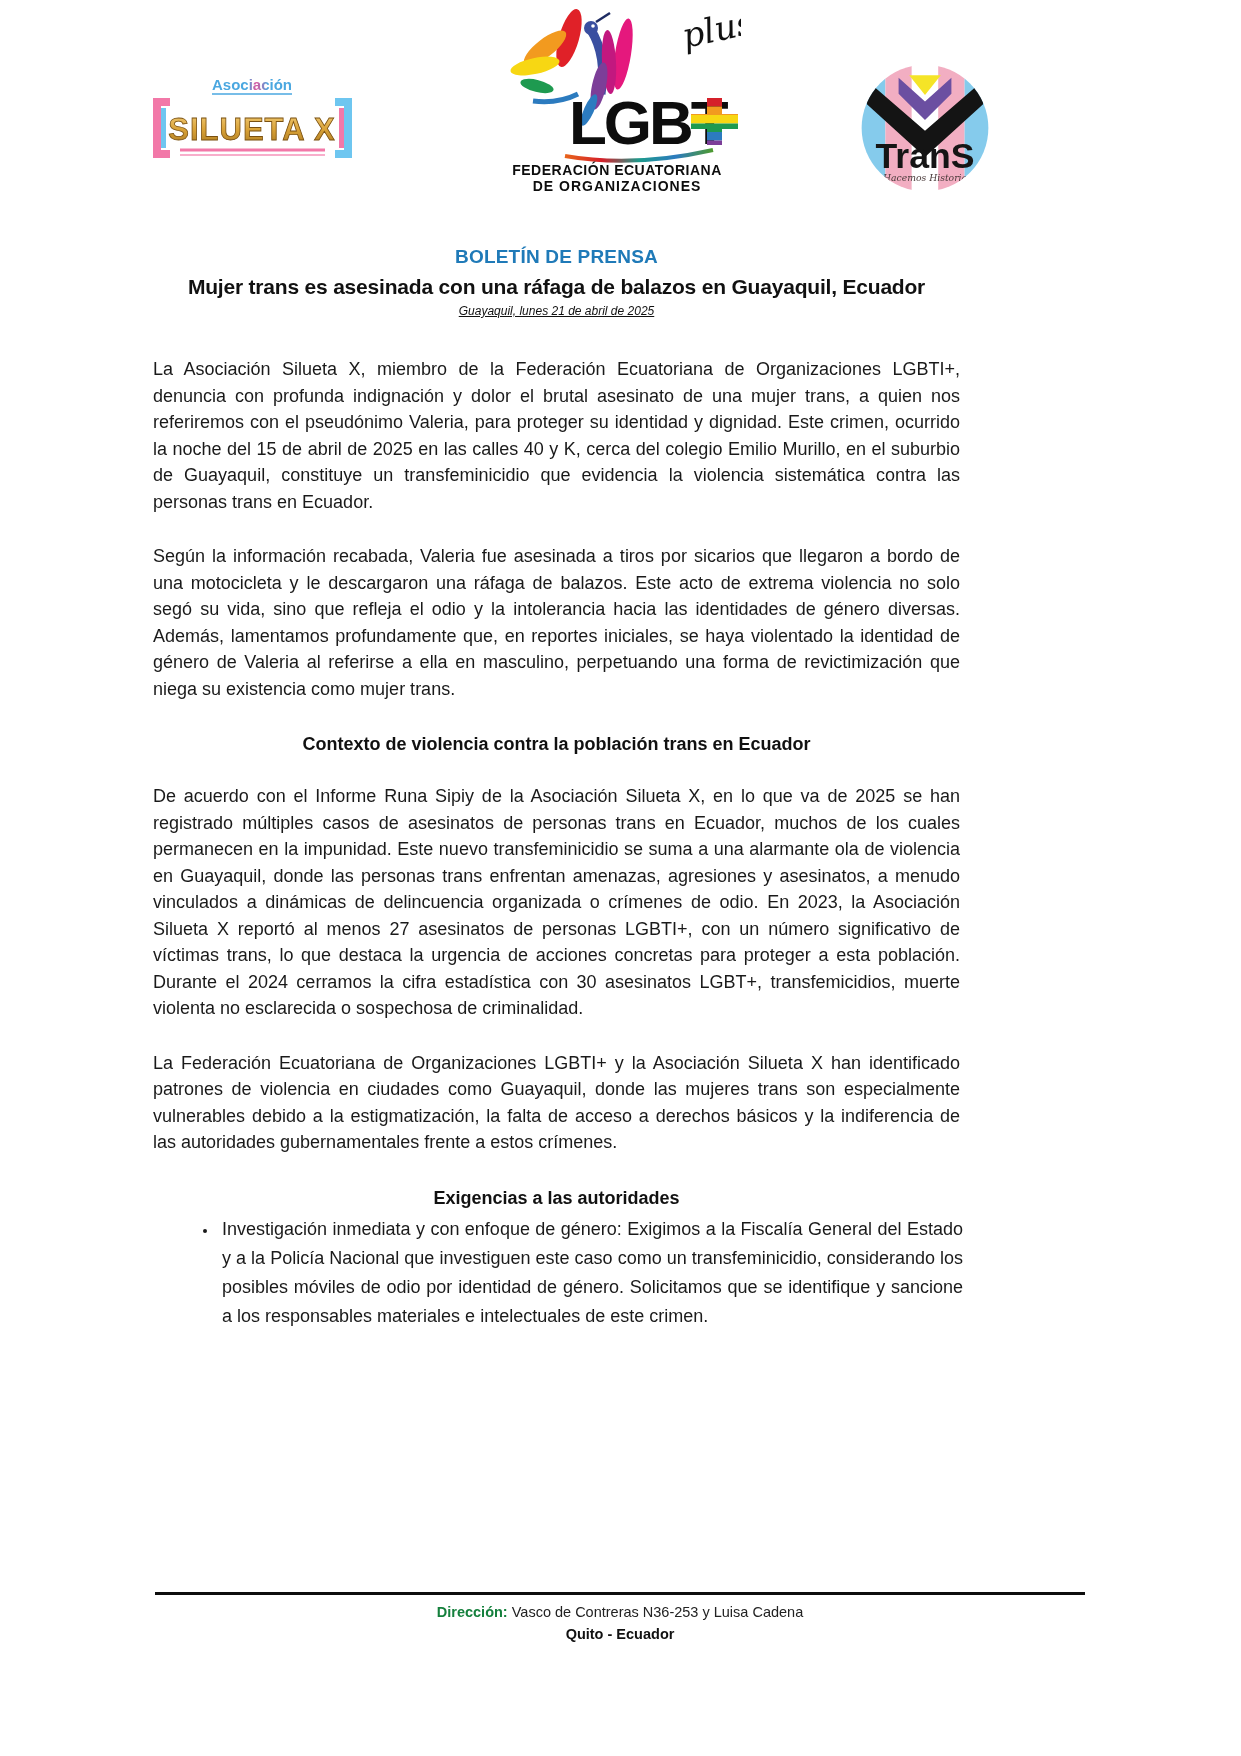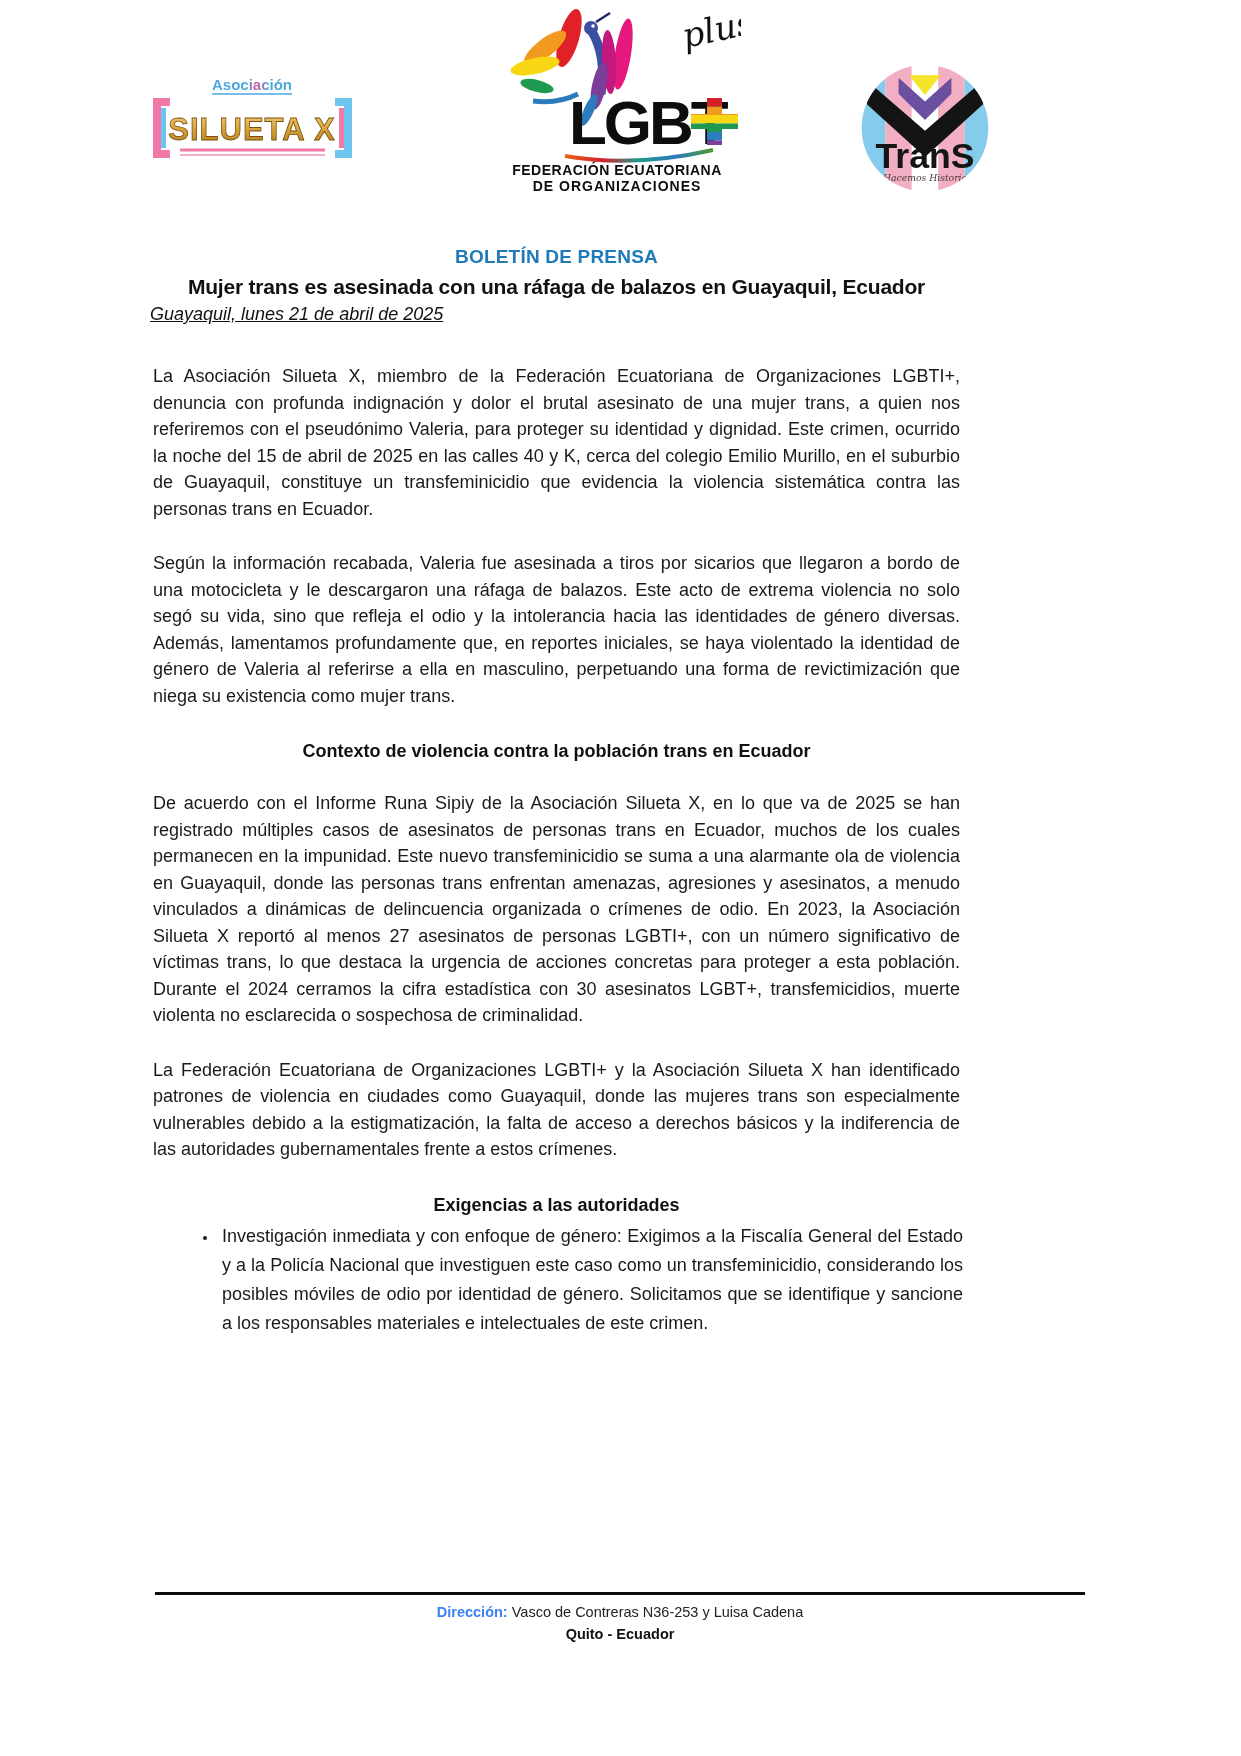--- a/index.html
+++ b/index.html
@@ -28,21 +28,21 @@
   .doc{margin:0 278px 0 150px;}
   .bulletin-label{
     margin-top:50px;text-align:center;font-weight:bold;font-size:19px;
     color:var(--accent-blue);letter-spacing:.2px;
   }
   .doc-title{
     margin-top:7px;text-align:center;font-weight:bold;font-size:21px;
     color:#111;letter-spacing:-.2px;
   }
   .dateline{
-    margin-top:5px;text-align:left;font-style:italic;font-size:18px;
+    margin-top:5px;text-align:center;font-style:italic;font-size:12px;
     text-decoration:underline;color:#111;
   }
   .para{
     margin:3px;margin-top:28px;font-size:18px;line-height:26.5px;
     text-align:justify;color:var(--text);
   }
   .para.first{margin-top:38px;}
   .sec-heading{
     margin-top:32px;font-size:18px;font-weight:bold;color:#111;text-align:center;
   }
@@ -54,21 +54,21 @@
     padding-left:4px;
   }
   ul.demands li::marker{font-size:14px;}
 
   
   .footer{
     position:absolute;left:155px;top:1592px;width:930px;
     border-top:3px solid #0d0d0d;padding-top:6px;
     text-align:center;font-size:14.5px;line-height:22px;color:#222;
   }
-  .footer b{color:#3b82f6;}
+  .footer b{color:#15803d;}
   .footer a{color:var(--link-blue);}
   a.email-link-1{text-decoration:underline;}
   a.email-link-2{text-decoration:none;border-bottom:1px solid var(--link-blue);padding-right:42px;}
   .footer .sep{color:#222;text-decoration:none;}
   .footer-city{font-weight:bold;color:#111;}
 </style>
 </head>
 <body>
 
 <div class="page">

